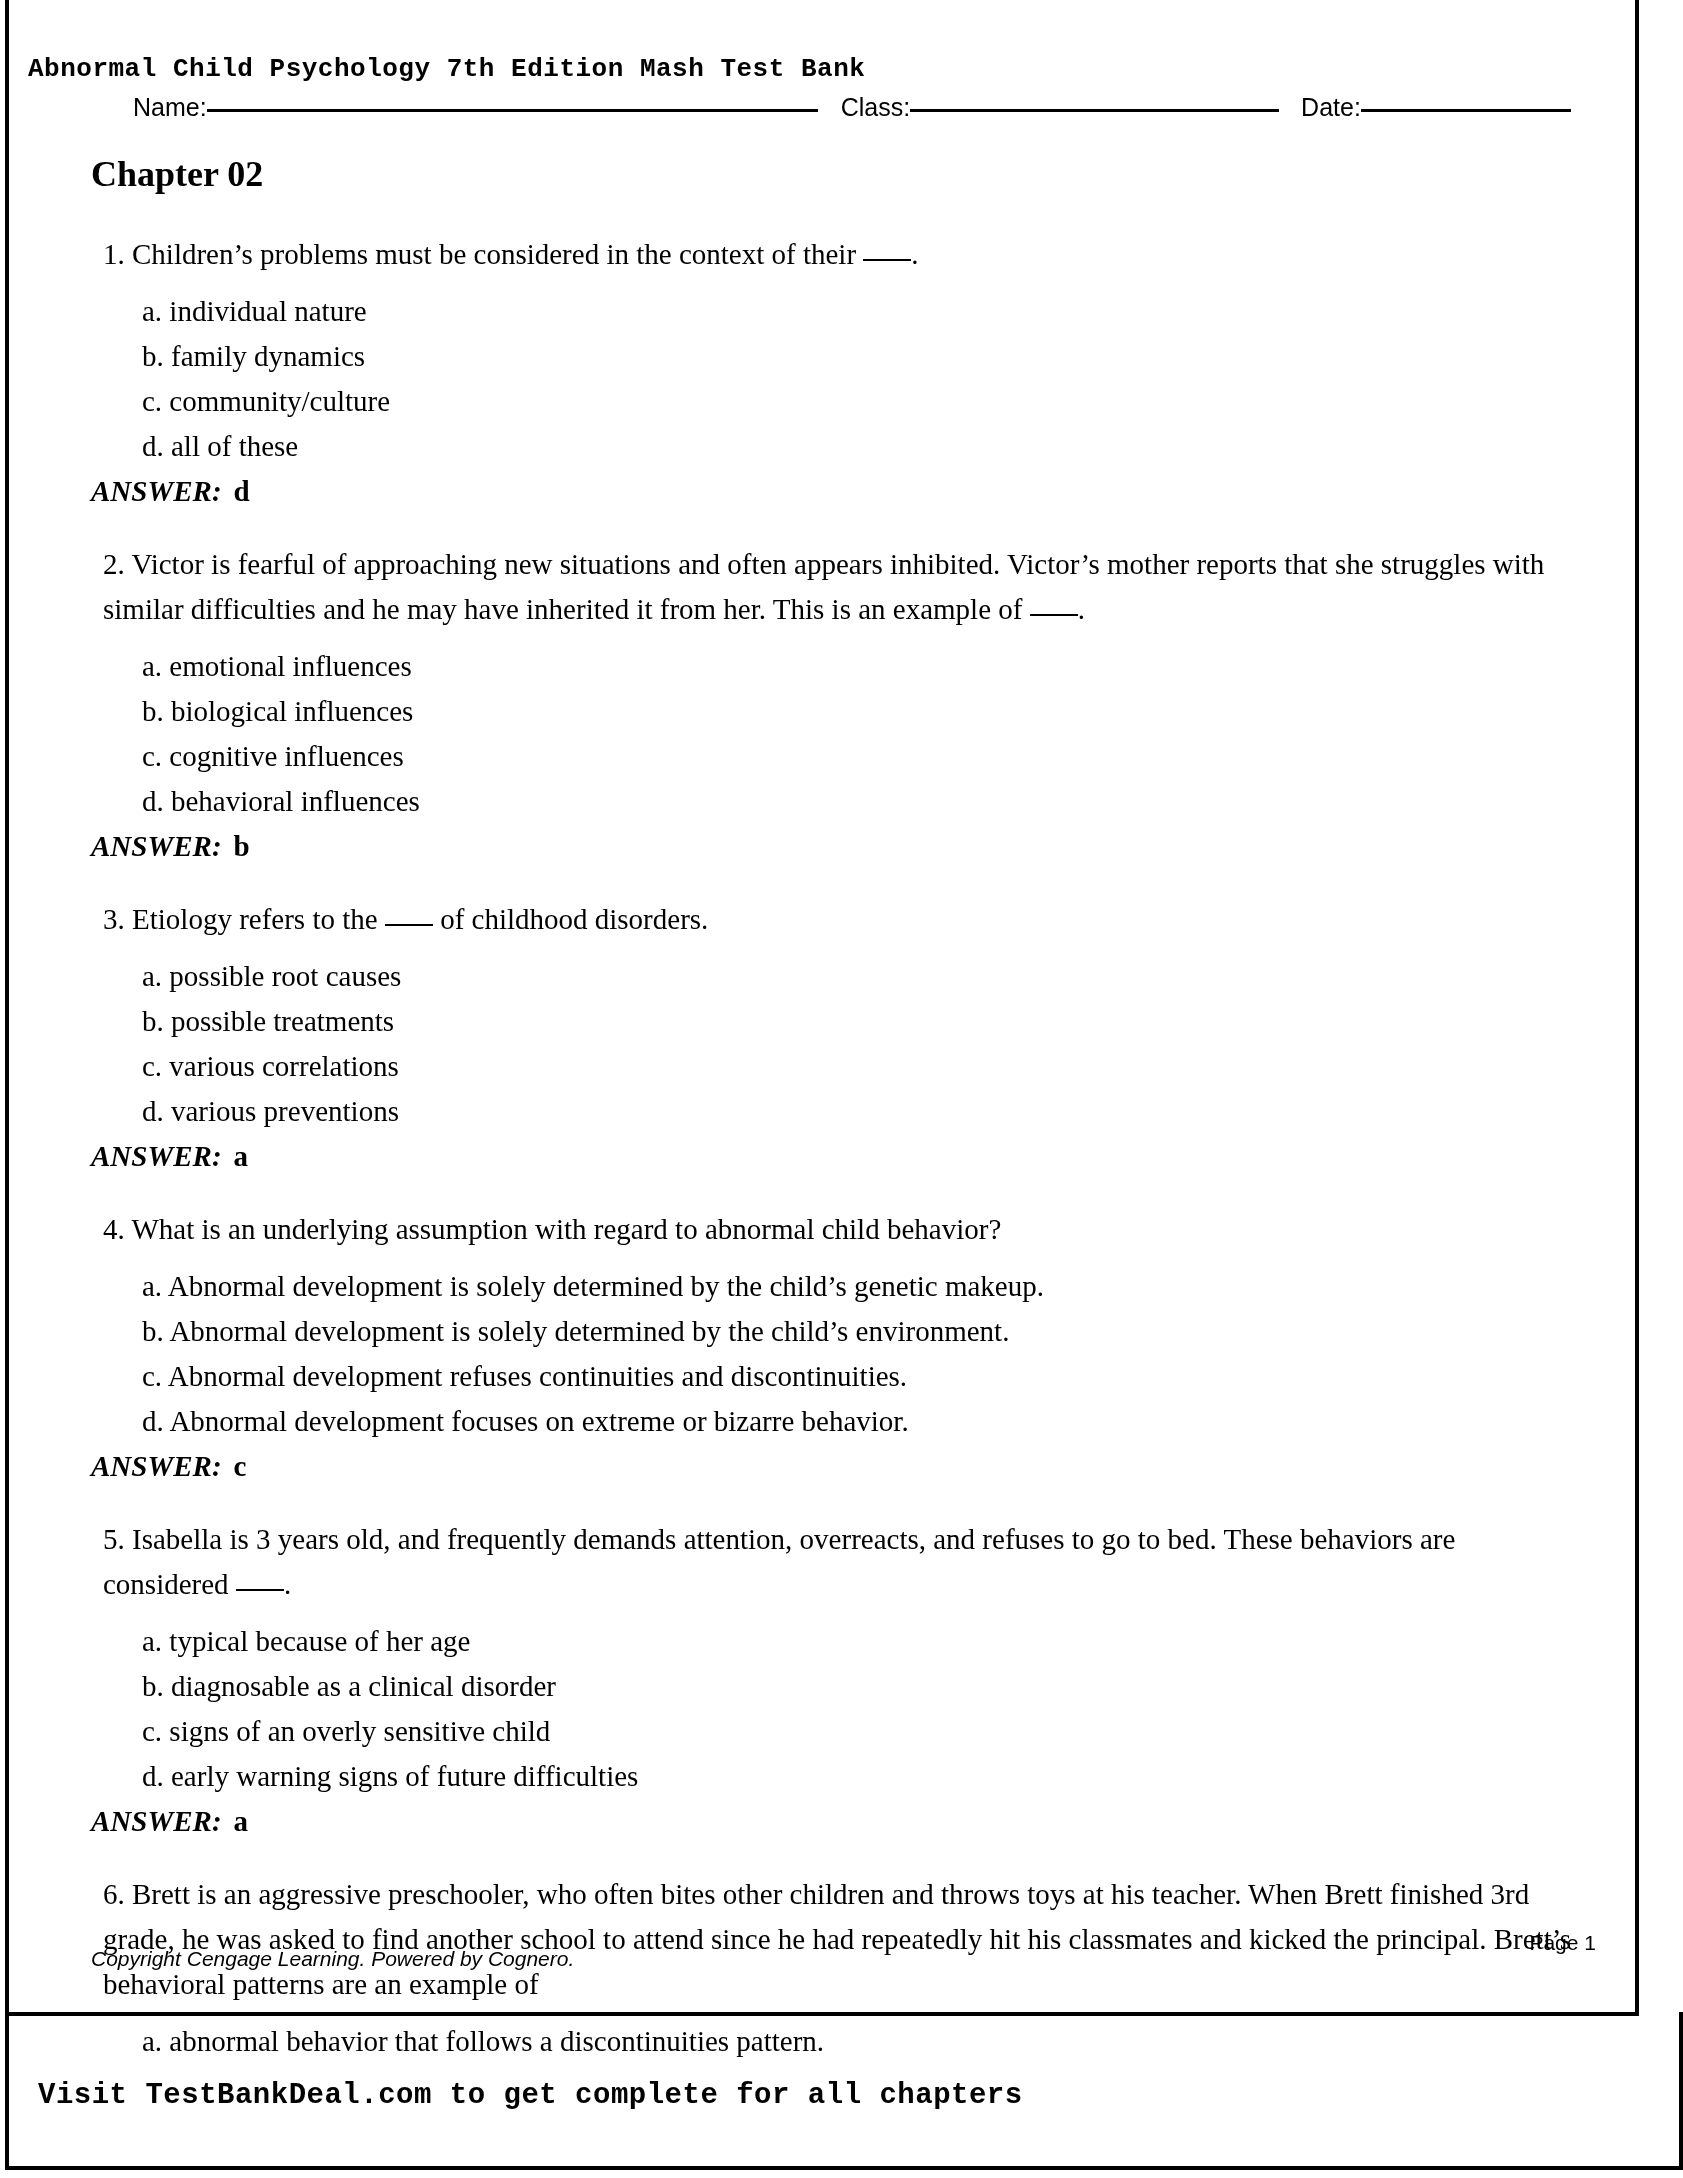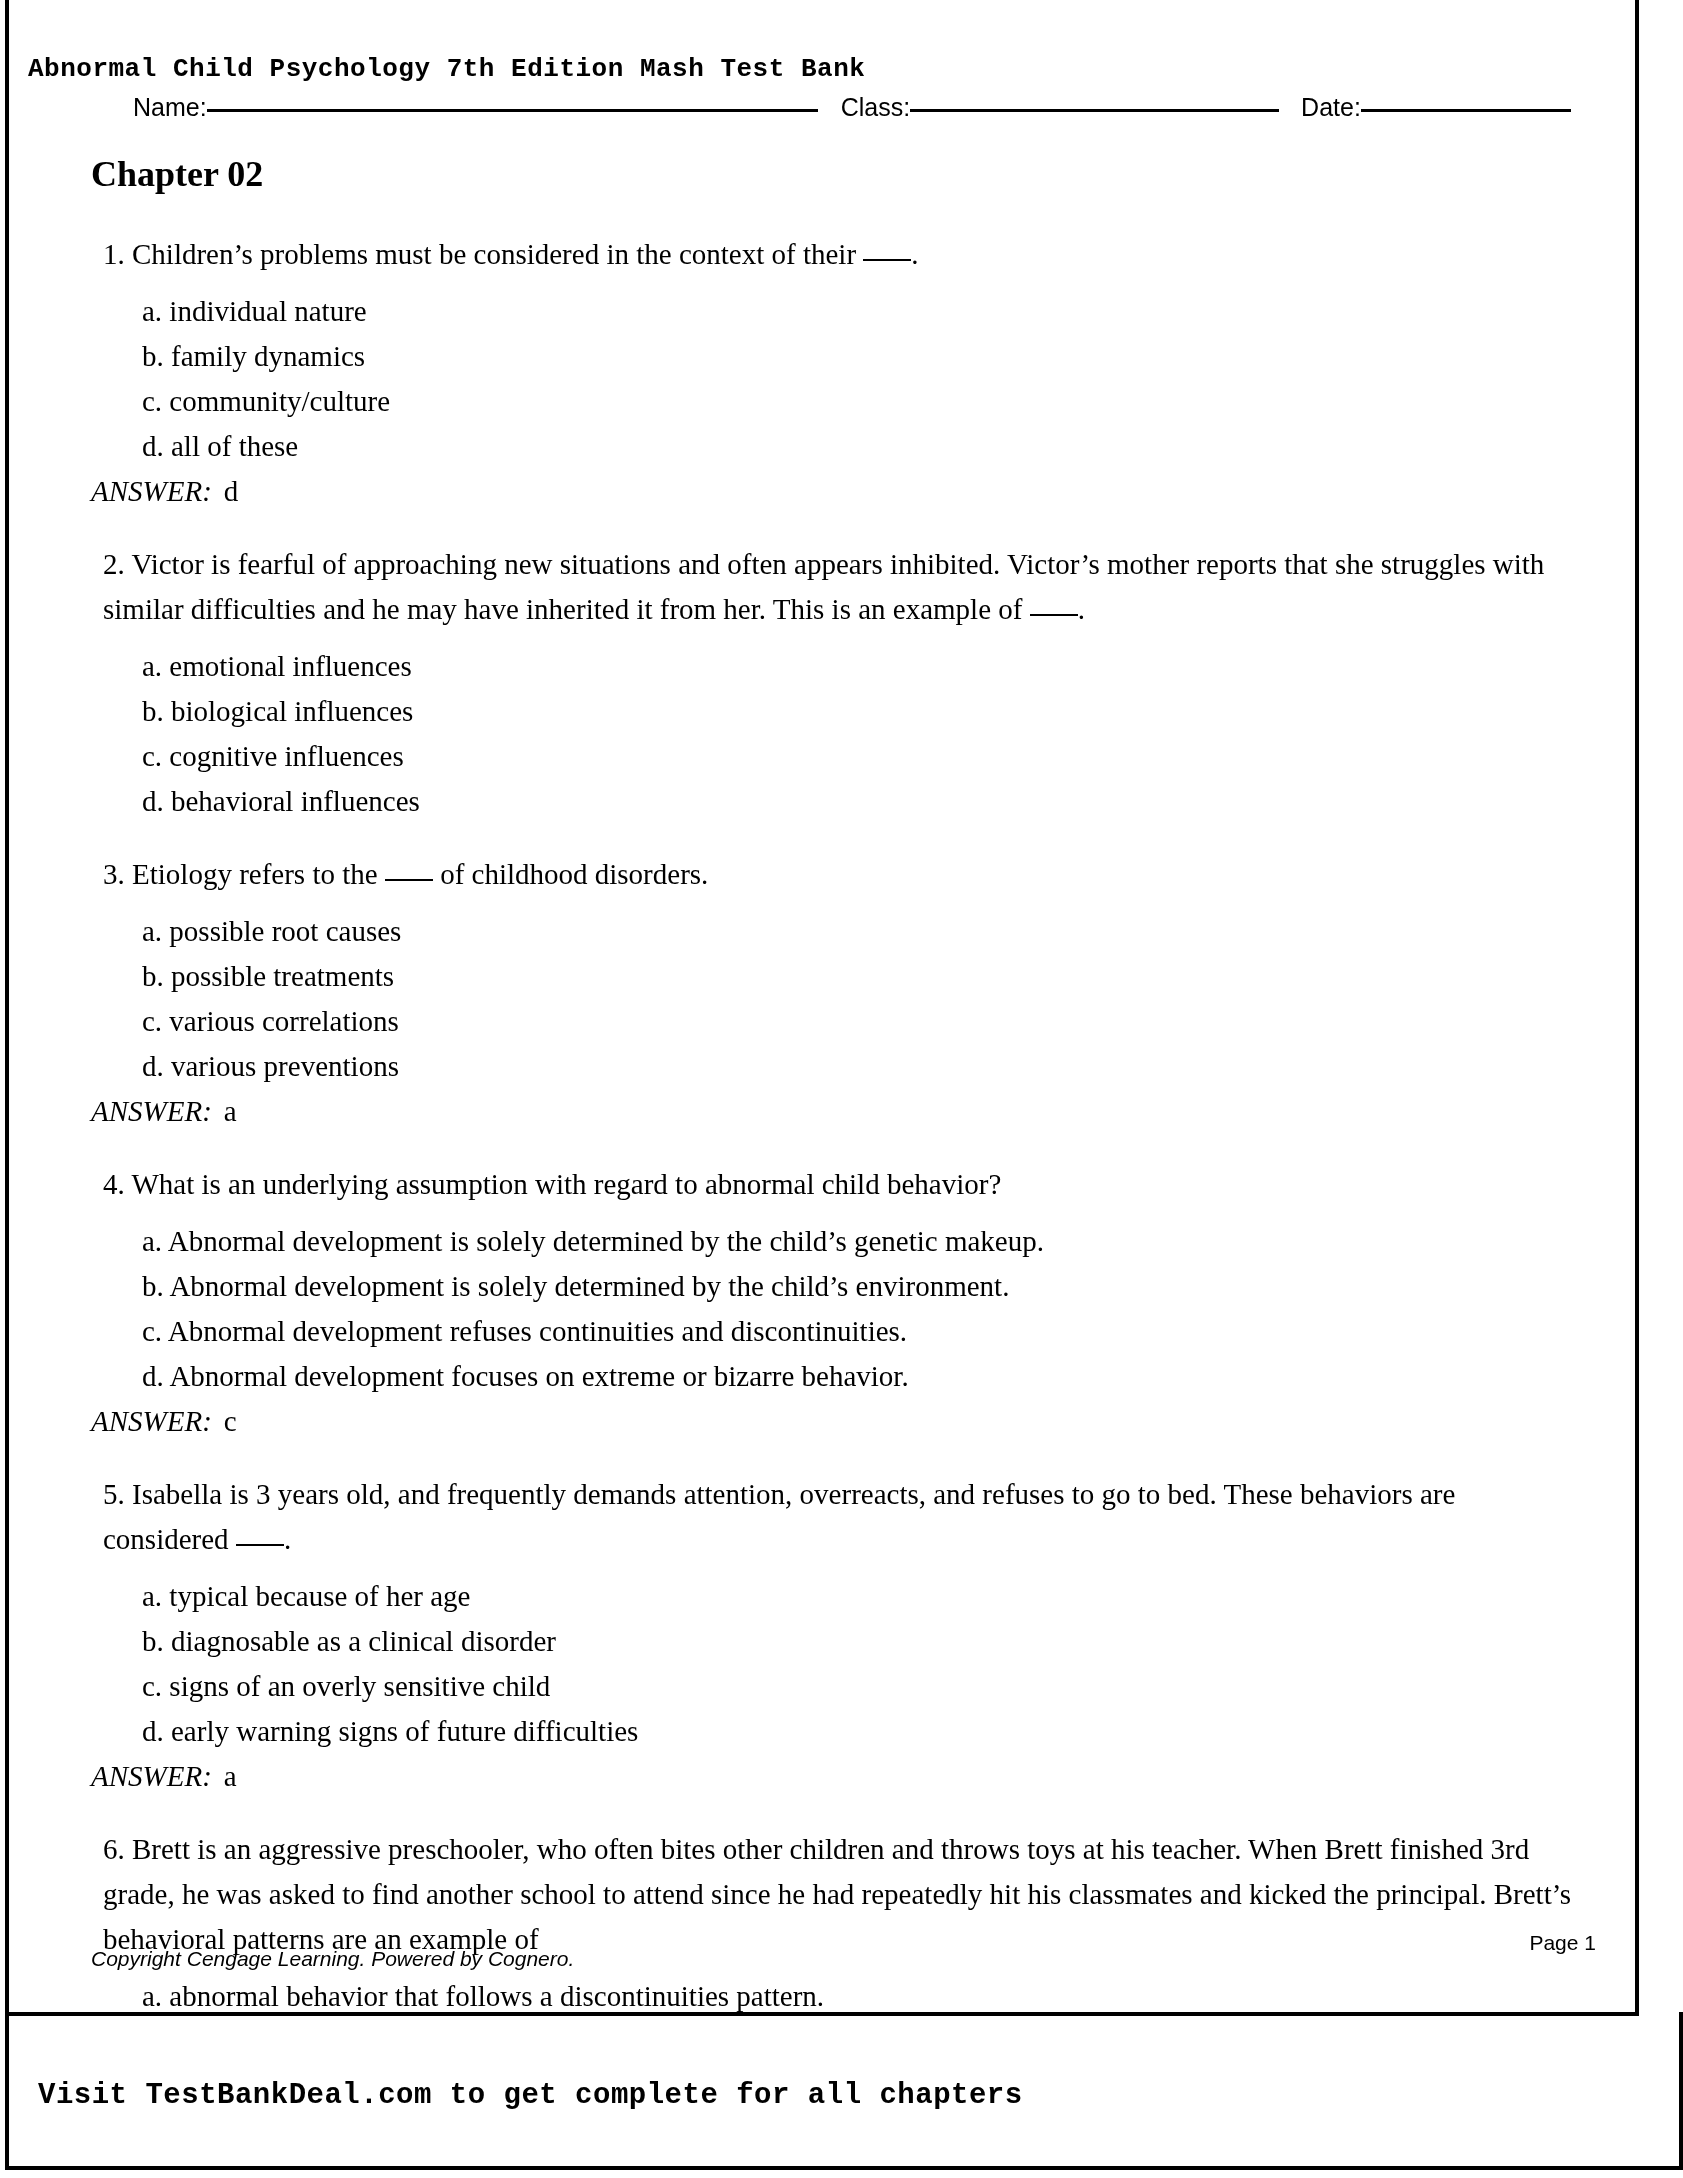--- a/index.html
+++ b/index.html
@@ -143,20 +143,21 @@
   }
   .opt {
     margin: 0;
     padding-left: 51px;
     line-height: 45px;
   }
   .answer {
     font-style: italic;
     margin: 0;
     padding: 0;
+    font-weight: bold;
   }
   .answer .ansval {
     font-style: normal;
     padding-left: 12px;
   }
   .blank {
     border-bottom: 2px solid #000;
     display: inline-block;
     width: 48px;
     vertical-align: 3px;
@@ -223,20 +224,21 @@
         <p class="opt">c. community/culture</p>
         <p class="opt">d. all of these</p>
         <p class="answer"><span>ANSWER:</span><span class="ansval">d</span></p>
       </div>
       <div class="qblock">
         <p class="qstem"><span>2. Victor is fearful of approaching new situations and often appears inhibited. Victor’s mother reports that she struggles with similar difficulties and he may have inherited it from her. This is an example of </span><span class="blank"></span><span>.</span></p>
         <p class="opt">a. emotional influences</p>
         <p class="opt">b. biological influences</p>
         <p class="opt">c. cognitive influences</p>
         <p class="opt">d. behavioral influences</p>
+        <p class="answer"><span>ANSWER:</span><span class="ansval">b</span></p>
       </div>
       <div class="qblock">
         <p class="qstem"><span>3. Etiology refers to the </span><span class="blank"></span><span> of childhood disorders.</span></p>
         <p class="opt">a. possible root causes</p>
         <p class="opt">b. possible treatments</p>
         <p class="opt">c. various correlations</p>
         <p class="opt">d. various preventions</p>
         <p class="answer"><span>ANSWER:</span><span class="ansval">a</span></p>
       </div>
       <div class="qblock">

